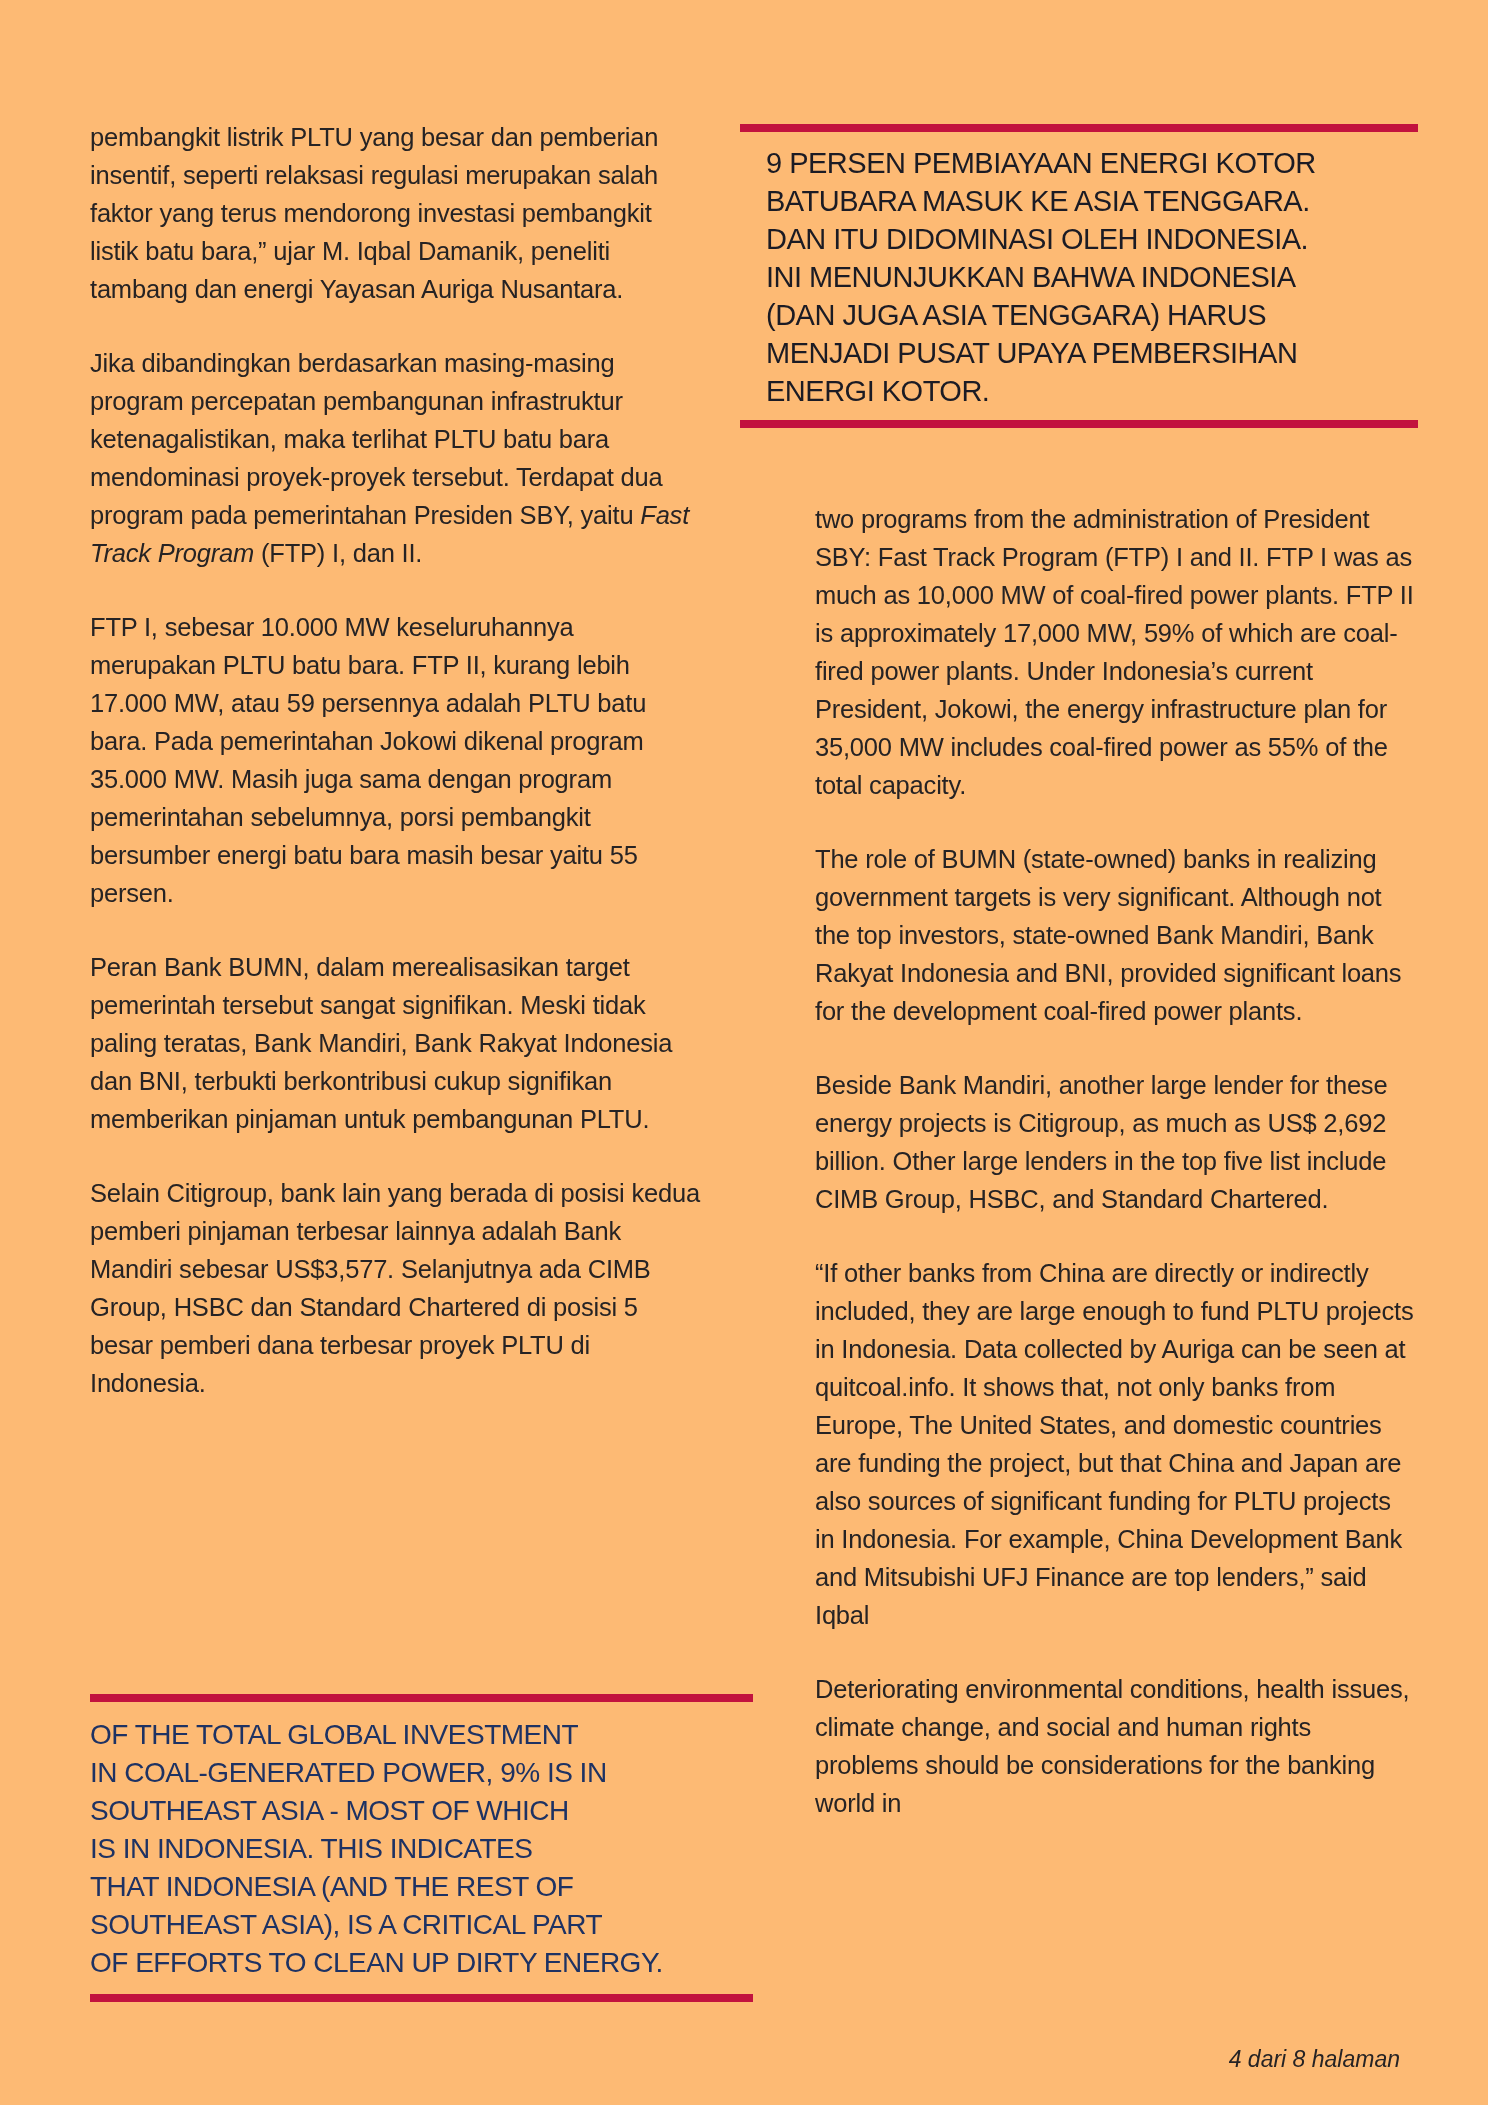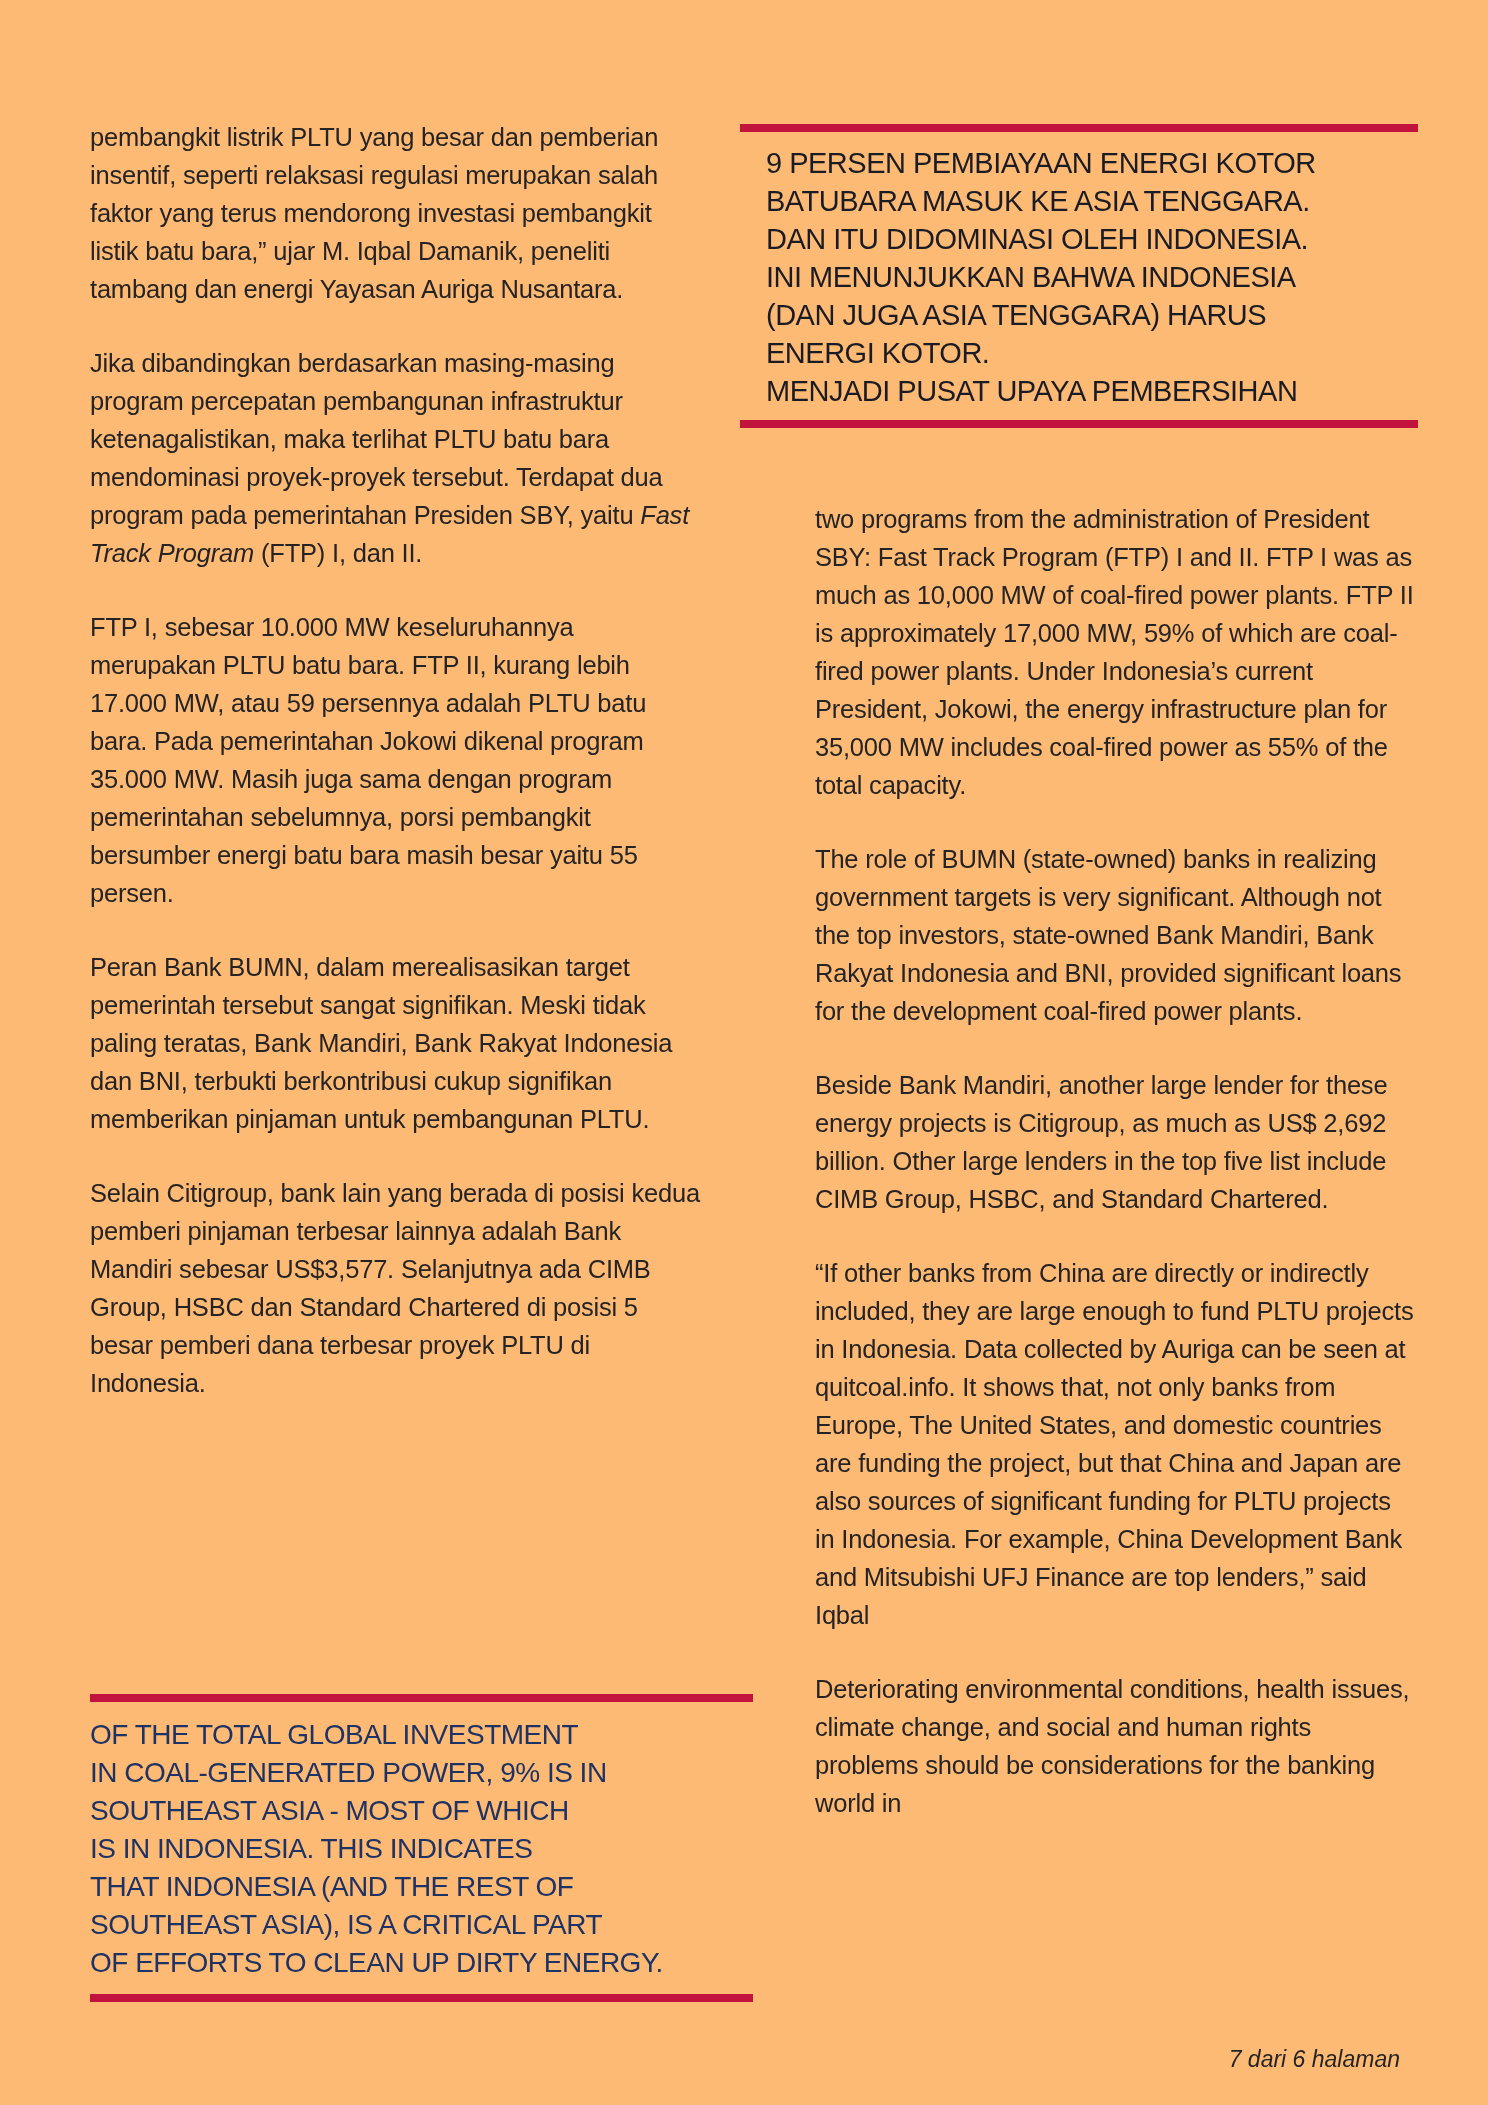--- a/index.html
+++ b/index.html
@@ -76,37 +76,37 @@
     <p class="para">Peran Bank BUMN, dalam merealisasikan target pemerintah tersebut sangat signifikan. Meski tidak paling teratas, Bank Mandiri, Bank Rakyat Indonesia dan BNI, terbukti berkontribusi cukup signifikan memberikan pinjaman untuk pembangunan PLTU.</p>
     <p class="para">Selain Citigroup, bank lain yang berada di posisi kedua pemberi pinjaman terbesar lainnya adalah Bank Mandiri sebesar US$3,577. Selanjutnya ada CIMB Group, HSBC dan Standard Chartered di posisi 5 besar pemberi dana terbesar proyek PLTU di Indonesia.</p>
   </div>
 
   <div class="callout callout-right">
       <div class="line">9 PERSEN PEMBIAYAAN ENERGI KOTOR</div>
       <div class="line">BATUBARA MASUK KE ASIA TENGGARA.</div>
       <div class="line">DAN ITU DIDOMINASI OLEH INDONESIA.</div>
       <div class="line">INI MENUNJUKKAN BAHWA INDONESIA</div>
       <div class="line">(DAN JUGA ASIA TENGGARA) HARUS</div>
+      <div class="line">MENJADI PUSAT UPAYA PEMBERSIHAN</div>
       <div class="line">ENERGI KOTOR.</div>
-      <div class="line">MENJADI PUSAT UPAYA PEMBERSIHAN</div>
     </div>
 
   <div class="bodycol col-right">
     <p class="para">two programs from the administration of President SBY: Fast Track Program (FTP) I and II. FTP I was as much as 10,000 MW of coal-fired power plants. FTP II is approximately 17,000 MW, 59% of which are coal-fired power plants. Under Indonesia’s current President, Jokowi, the energy infrastructure plan for 35,000 MW includes coal-fired power as 55% of the total capacity.</p>
     <p class="para">The role of BUMN (state-owned) banks in realizing government targets is very significant. Although not the top investors, state-owned Bank Mandiri, Bank Rakyat Indonesia and BNI, provided significant loans for the development coal-fired power plants.</p>
     <p class="para">Beside Bank Mandiri, another large lender for these energy projects is Citigroup, as much as US$ 2,692 billion. Other large lenders in the top five list include CIMB Group, HSBC, and Standard Chartered.</p>
     <p class="para">“If other banks from China are directly or indirectly included, they are large enough to fund PLTU projects in Indonesia. Data collected by Auriga can be seen at quitcoal.info. It shows that, not only banks from Europe, The United States, and domestic countries are funding the project, but that China and Japan are also sources of significant funding for PLTU projects in Indonesia. For example, China Development Bank and Mitsubishi UFJ Finance are top lenders,” said Iqbal</p>
     <p class="para gap-extra">Deteriorating environmental conditions, health issues, climate change, and social and human rights problems should be considerations for the banking world in</p>
   </div>
 
   <div class="callout callout-left">
       <div class="line">OF THE TOTAL GLOBAL INVESTMENT</div>
       <div class="line">IN COAL-GENERATED POWER, 9% IS IN</div>
       <div class="line">SOUTHEAST ASIA - MOST OF WHICH</div>
       <div class="line">IS IN INDONESIA. THIS INDICATES</div>
       <div class="line">THAT INDONESIA (AND THE REST OF</div>
       <div class="line">SOUTHEAST ASIA), IS A CRITICAL PART</div>
       <div class="line">OF EFFORTS TO CLEAN UP DIRTY ENERGY.</div>
     </div>
 
-  <div class="page-footer">7 dari 6 halaman</div>
+  <div class="page-footer">4 dari 8 halaman</div>
 
 </div>
 
 </body></html>

